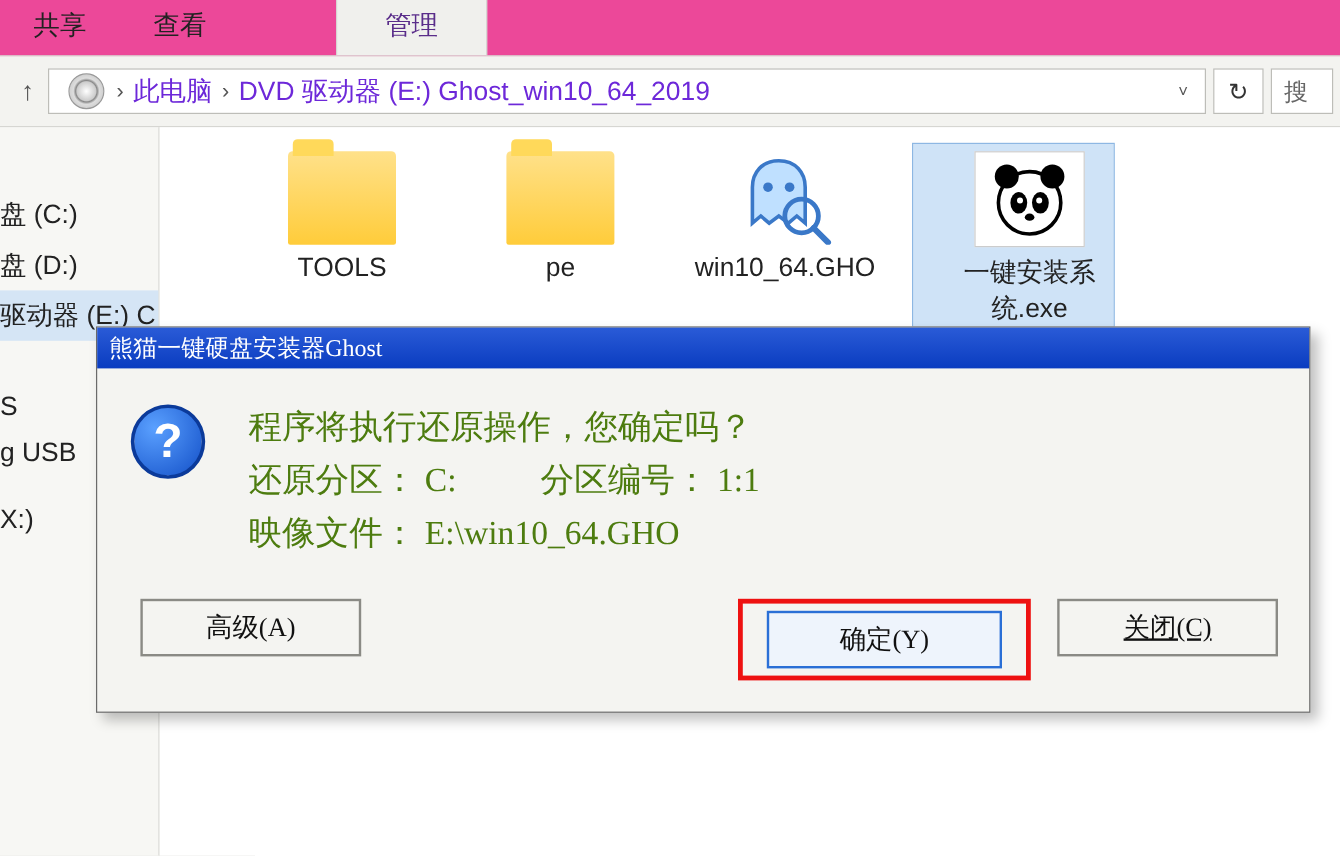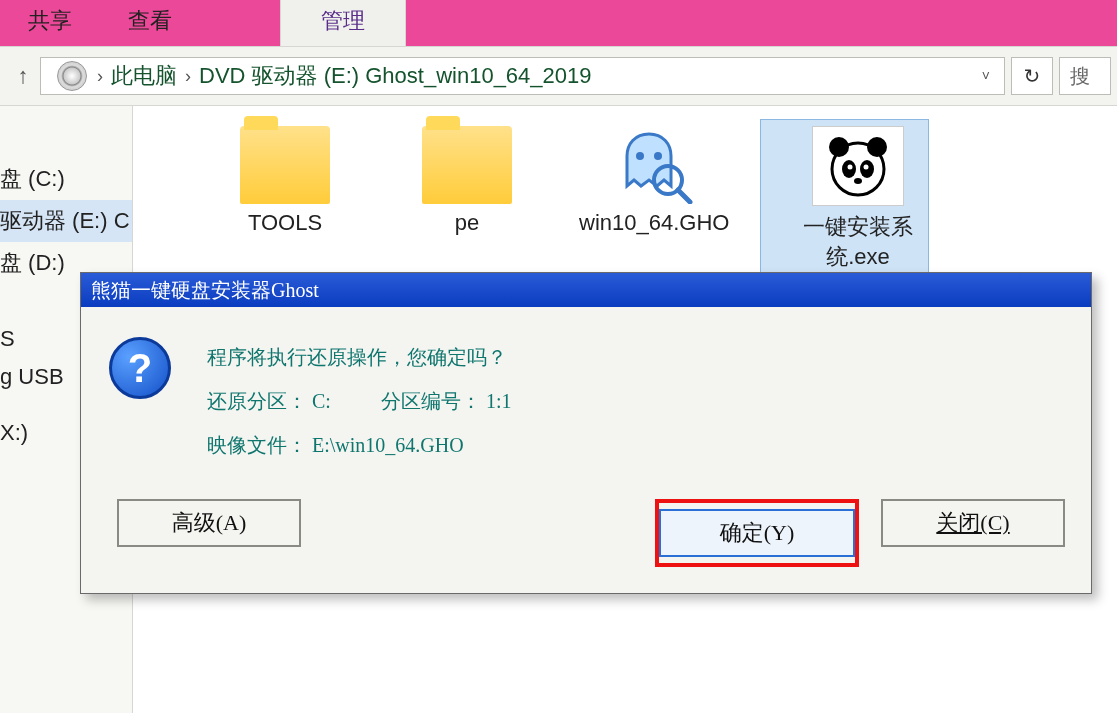--- a/index.html
+++ b/index.html
@@ -4,21 +4,21 @@
 <style>
   html,body{margin:0;padding:0;font-family:"Microsoft YaHei","SimSun",sans-serif;background:#e8e8e6;width:1117px;height:713px;overflow:hidden;}
   
   .ribbon{height:46px;background:#ec4899;border-bottom:1px solid #d6d6d2;display:flex;align-items:flex-end;}
   .ribbon .tab{padding:8px 28px 10px;font-size:22px;color:#222;cursor:pointer;}
   .ribbon .tab.mgmt{background:#f0f0ed;border:1px solid #d6d6d2;border-bottom:none;margin-left:80px;padding:10px 40px 10px;color:#5a2d8a;}
   
   .addrrow{height:58px;background:#f3f3f0;display:flex;align-items:center;padding:0 6px;border-bottom:1px solid #d6d6d2;}
   .nav-arrow{width:34px;height:34px;display:flex;align-items:center;justify-content:center;color:#555;font-size:22px;cursor:pointer;}
   .disc-icon{width:28px;height:28px;border-radius:50%;background:radial-gradient(circle,#fff 0%,#ccc 40%,#888 45%,#ddd 55%,#bbb 100%);border:1px solid #999;margin:0 8px;}
-  .crumb{font-size:22px;color:#14532d;padding:0 6px;cursor:pointer;}
+  .crumb{font-size:22px;color:#6d28d9;padding:0 6px;cursor:pointer;}
   .crumb-sep{font-size:18px;color:#555;padding:0 2px;}
   .addrpath{flex:1;display:flex;align-items:center;height:36px;border:1px solid #bdbdb8;background:#fff;padding:0 8px;margin-right:6px;}
   .addr-drop{margin-left:auto;color:#555;font-size:14px;padding:0 6px;cursor:pointer;}
   .refresh{width:40px;height:36px;border:1px solid #bdbdb8;background:#fff;display:flex;align-items:center;justify-content:center;font-size:20px;color:#333;cursor:pointer;margin-right:6px;}
   .searchbox{width:40px;height:36px;border:1px solid #bdbdb8;background:#fff;display:flex;align-items:center;padding-left:10px;font-size:20px;color:#666;}
   
   .main{display:flex;height:609px;}
   .sidebar{width:132px;background:#f7f7f4;border-right:1px solid #d6d6d2;padding-top:52px;font-size:22px;color:#222;}
   .sidebar .item{padding:6px 0 6px 0;white-space:nowrap;overflow:hidden;cursor:pointer;}
   .sidebar .item.sel{background:#d5e5f5;}
@@ -31,27 +31,27 @@
   .folder:before{content:"";position:absolute;top:-10px;left:4px;width:34px;height:14px;background:#ffd95a;border-radius:4px 4px 0 0;}
   .ghost-ico{position:relative;}
   .ghost-ico svg{width:100%;height:100%;}
   .panda-ico{background:#fff;border:1px solid #ccc;display:flex;align-items:center;justify-content:center;position:relative;}
   .panda-ico svg{width:70px;height:70px;}
   
   .dlg{position:absolute;left:80px;top:272px;width:1010px;background:#f4f4f1;border:1px solid #6a6a6a;box-shadow:6px 6px 10px rgba(0,0,0,.25);}
   .dlg-title{height:34px;background:linear-gradient(#2a5bd7,#0a3cc0);color:#fff;font-size:20px;display:flex;align-items:center;padding-left:10px;font-family:"SimSun",serif;}
   .dlg-body{padding:28px 22px 28px 28px;display:flex;}
   .qicon{width:56px;height:56px;border-radius:50%;background:radial-gradient(circle at 30% 30%,#5aa0ff,#1350c8);border:3px solid #0b3a9a;display:flex;align-items:center;justify-content:center;color:#fff;font-size:40px;font-weight:bold;margin-right:36px;margin-top:2px;flex:none;}
-  .dlg-text{font-size:20px;color:#0f766e;line-height:44px;font-family:"SimSun","Microsoft YaHei",serif;}
+  .dlg-text{font-size:28px;color:#4d7c0f;line-height:44px;font-family:"SimSun","Microsoft YaHei",serif;}
   .dlg-text .row{white-space:pre;}
   .dlg-buttons{display:flex;padding:4px 26px 26px 26px;}
   .btn{height:44px;border:2px solid #8a8a85;background:#f4f4f1;font-size:22px;font-family:"SimSun",serif;color:#111;display:flex;align-items:center;justify-content:center;cursor:pointer;}
   .btn.adv{width:180px;margin-left:10px;}
   .btn.ok{width:192px;border:2px solid #2a6fd6;background:#eef4fc;}
-  .ok-wrap{border:4px solid #e11;padding:6px 0;margin-left:auto;}
+  .ok-wrap{border:4px solid #e11;padding:6px 20px;margin-left:auto;}
   .btn.close{width:180px;margin-left:22px;text-decoration:underline;}
 </style>
 </head>
 <body>
 
 <div class="ribbon">
   <div class="tab">共享</div>
   <div class="tab">查看</div>
   <div class="tab mgmt">管理</div>
 </div>
@@ -66,22 +66,22 @@
     <span class="crumb">DVD 驱动器 (E:) Ghost_win10_64_2019</span>
     <span class="addr-drop">˅</span>
   </div>
   <div class="refresh">↻</div>
   <div class="searchbox">搜</div>
 </div>
 
 <div class="main">
   <div class="sidebar">
     <div class="item">盘 (C:)</div>
+    <div class="item">盘 (D:)</div>
     <div class="item sel">驱动器 (E:) C</div>
-    <div class="item">盘 (D:)</div>
     <div class="item" style="margin-top:36px">S</div>
     <div class="item">g USB</div>
     <div class="item" style="margin-top:18px">X:)</div>
   </div>
 
   <div class="content">
     <div class="files">
       <div class="fileitem">
         <div class="ico folder"></div>
         <div>TOOLS</div>

